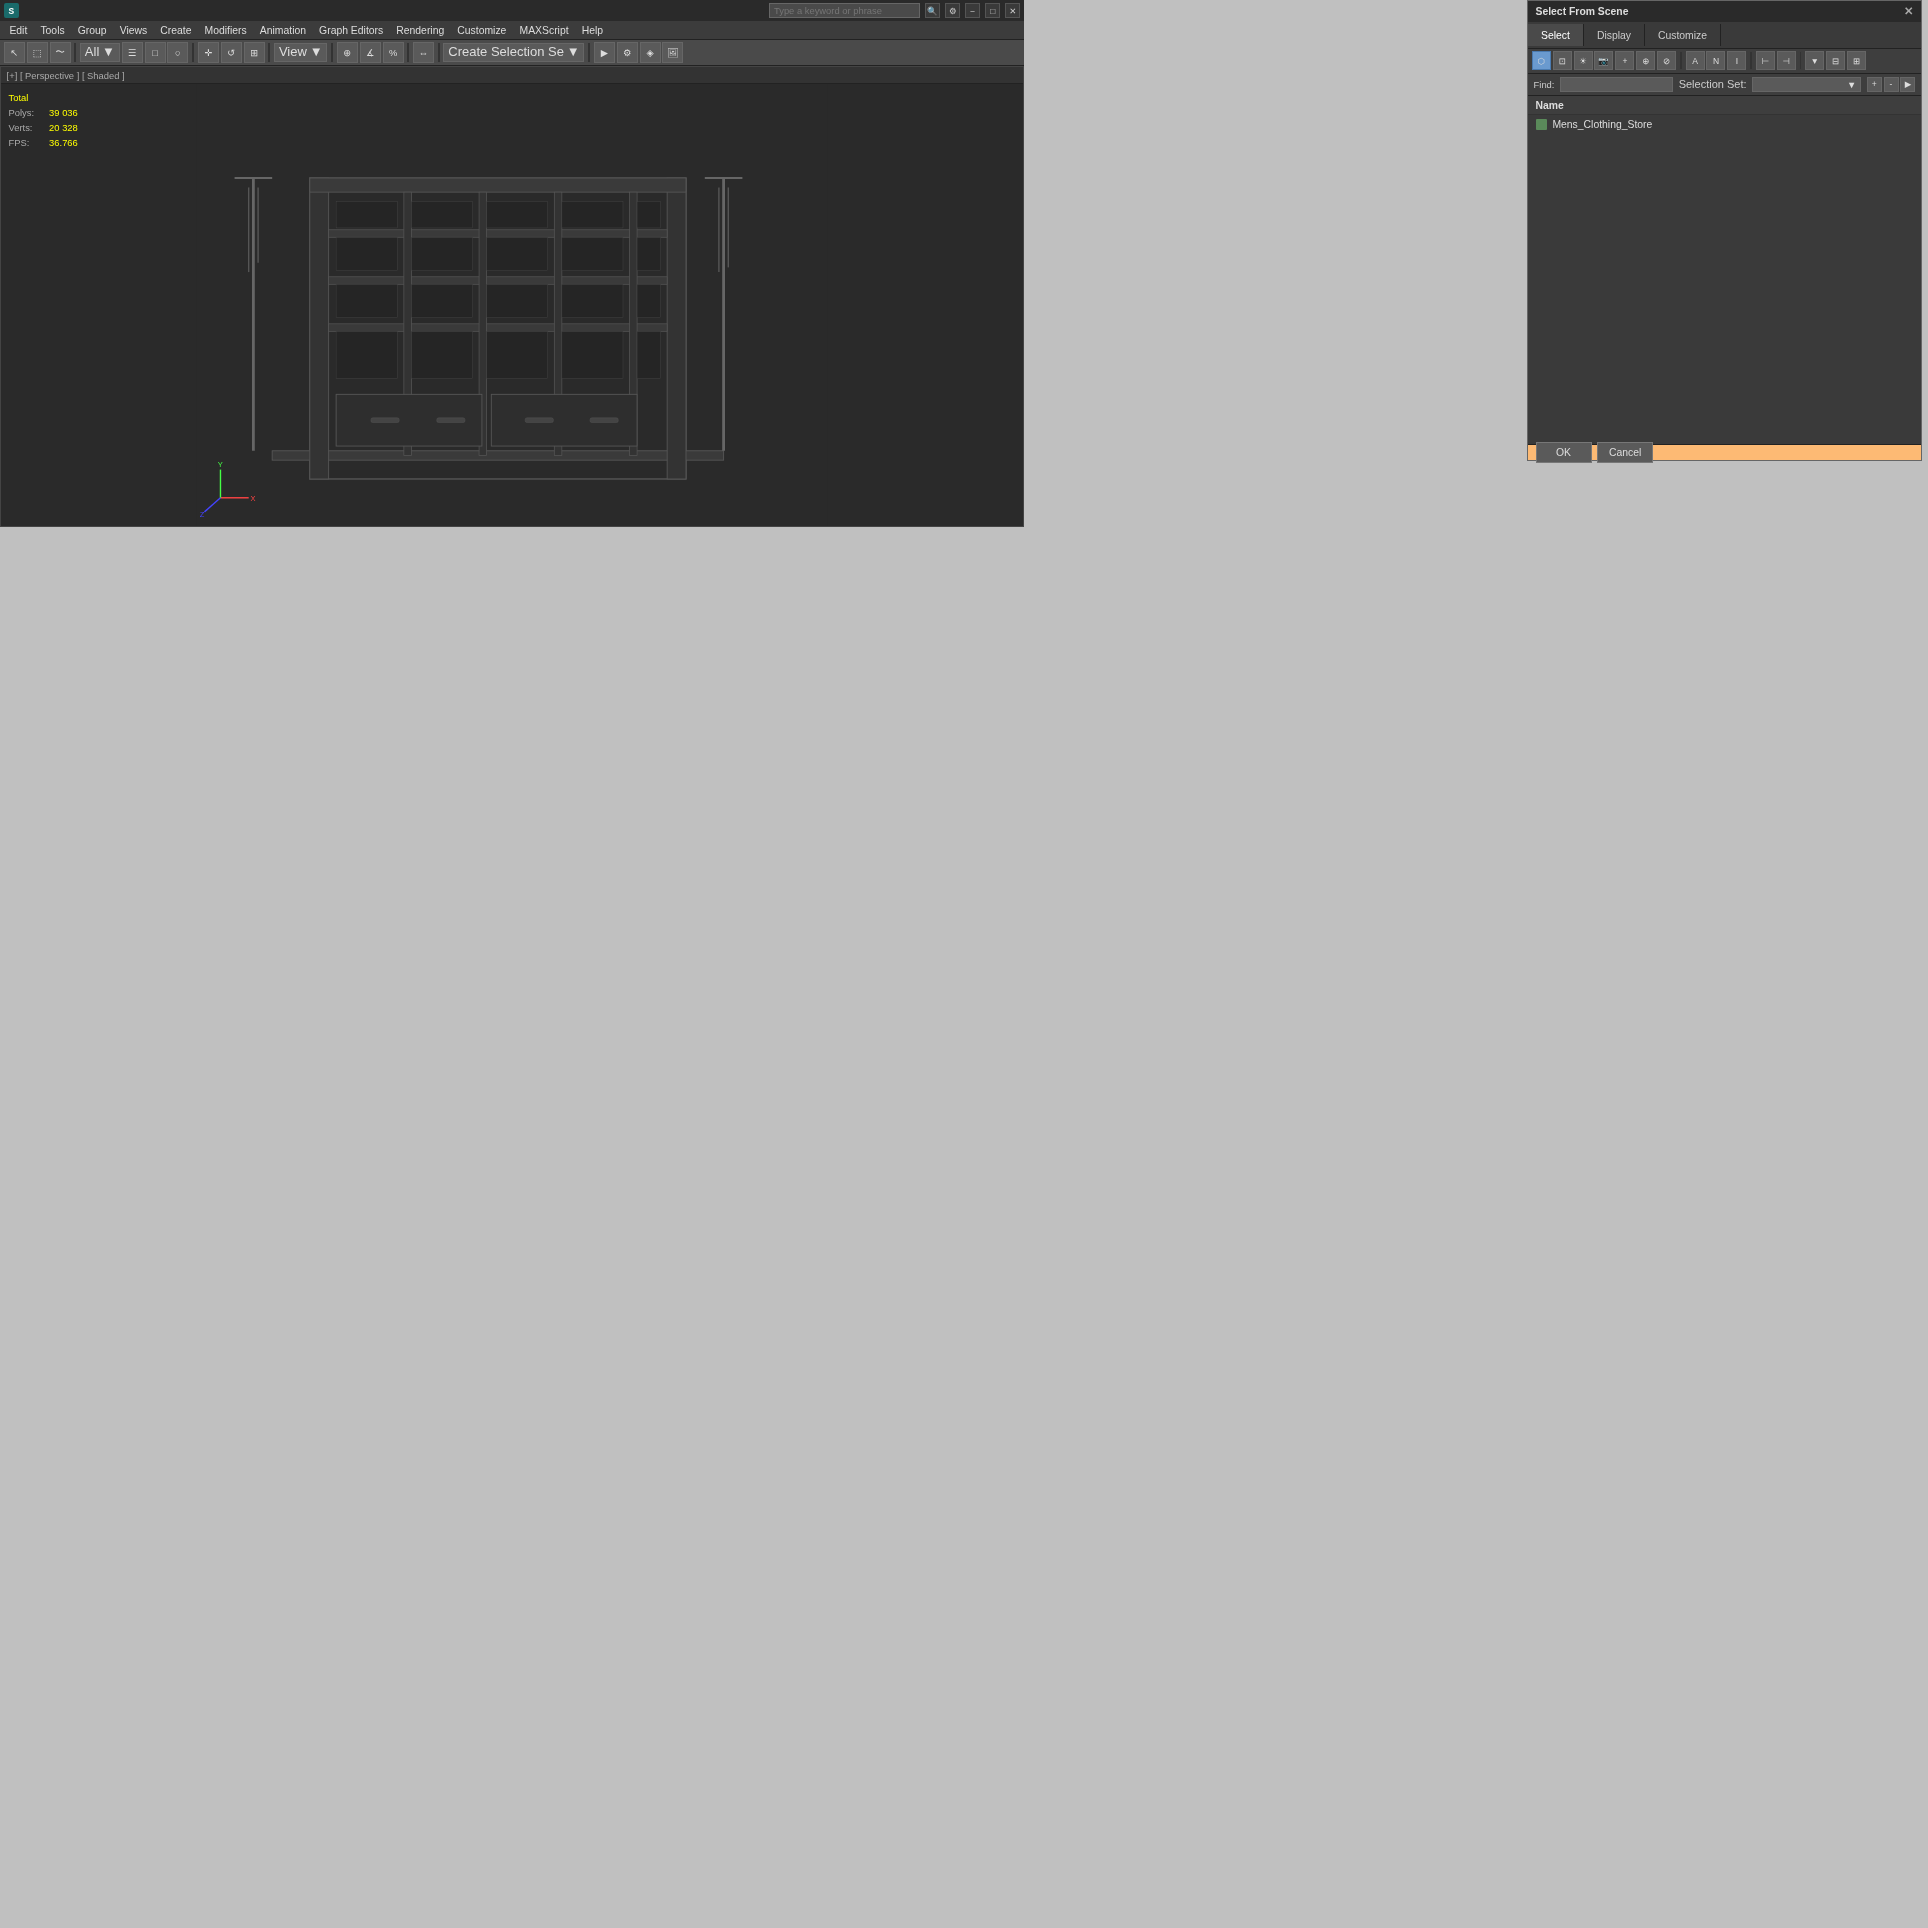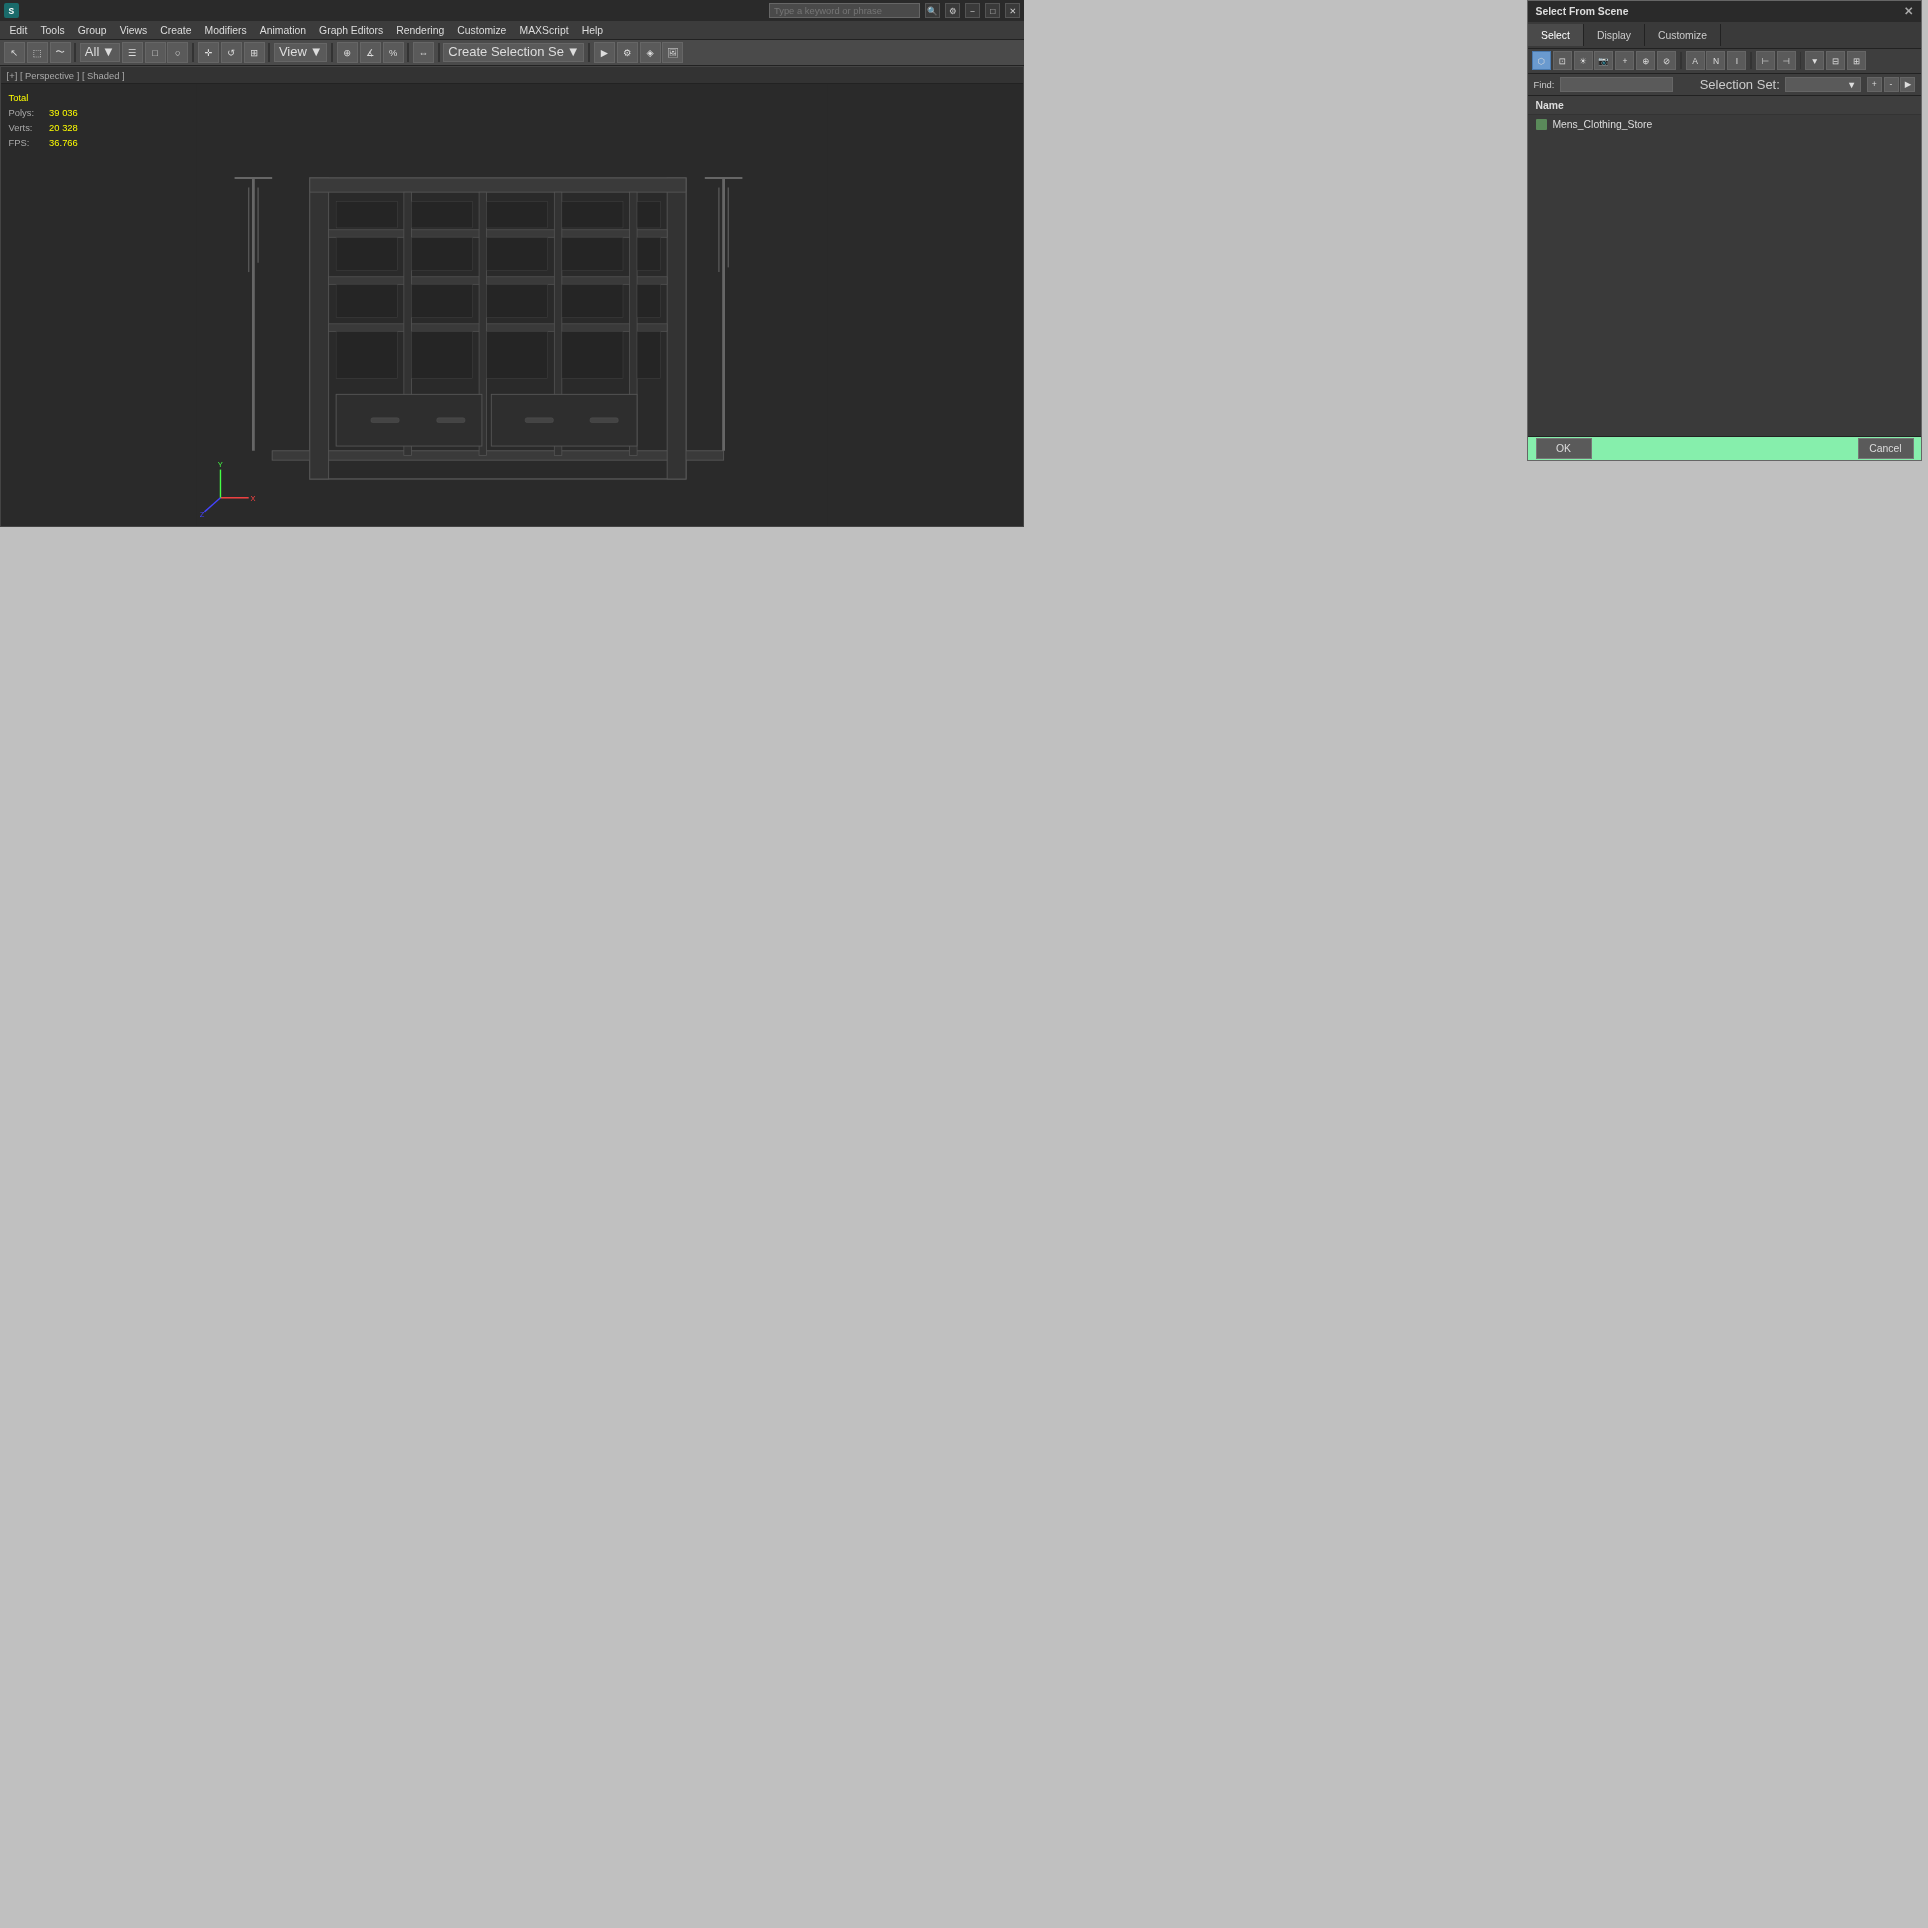--- a/index.html
+++ b/index.html
@@ -266,22 +266,21 @@
       background: #5a5a5a;
       border: 0.9px solid #666;
       color: #ddd;
       height: 15px;
       width: 113px;
       padding: 0 3.8px;
       font-size: 9.4px;
     }
     .selection-set-label {
       color: #ccc;
-      font-size: 13px;
-      margin-left: 21px;
+      font-size: 11px;
     }
     .selection-set-dropdown {
       background: #5a5a5a;
       border: 0.9px solid #666;
       color: #ddd;
       height: 15px;
       flex: 1;
       padding: 0 3.8px;
       font-size: 9.4px;
       display: flex;
@@ -331,25 +330,25 @@
       cursor: pointer;
     }
     .list-item-icon {
       width: 11.3px;
       height: 11.3px;
       background: #5a8a5a;
       border-radius: 0.9px;
       flex-shrink: 0;
     }
     .dialog-footer {
-      background: #86efac;
-      height: 24px;
-      display: flex;
-      align-items: center;
-      justify-content: space-between;
+      background: #fdba74;
+      height: 16px;
+      display: flex;
+      align-items: center;
+      justify-content: flex-start;
       padding: 0 7.5px;
       gap: 5.6px;
       border-top: 0.9px solid #222;
     }
     .dialog-btn {
       background: #5a5a5a;
       border: 0.9px solid #777;
       color: #ddd;
       height: 21px;
       width: 56px;

